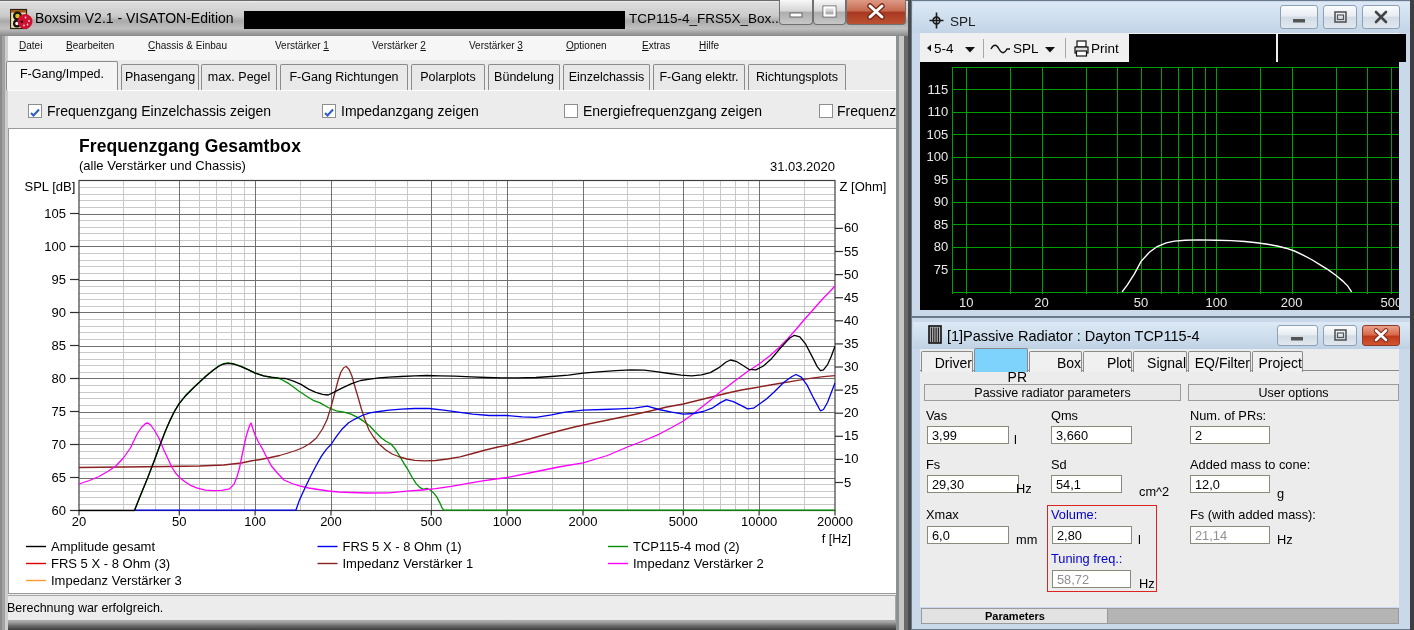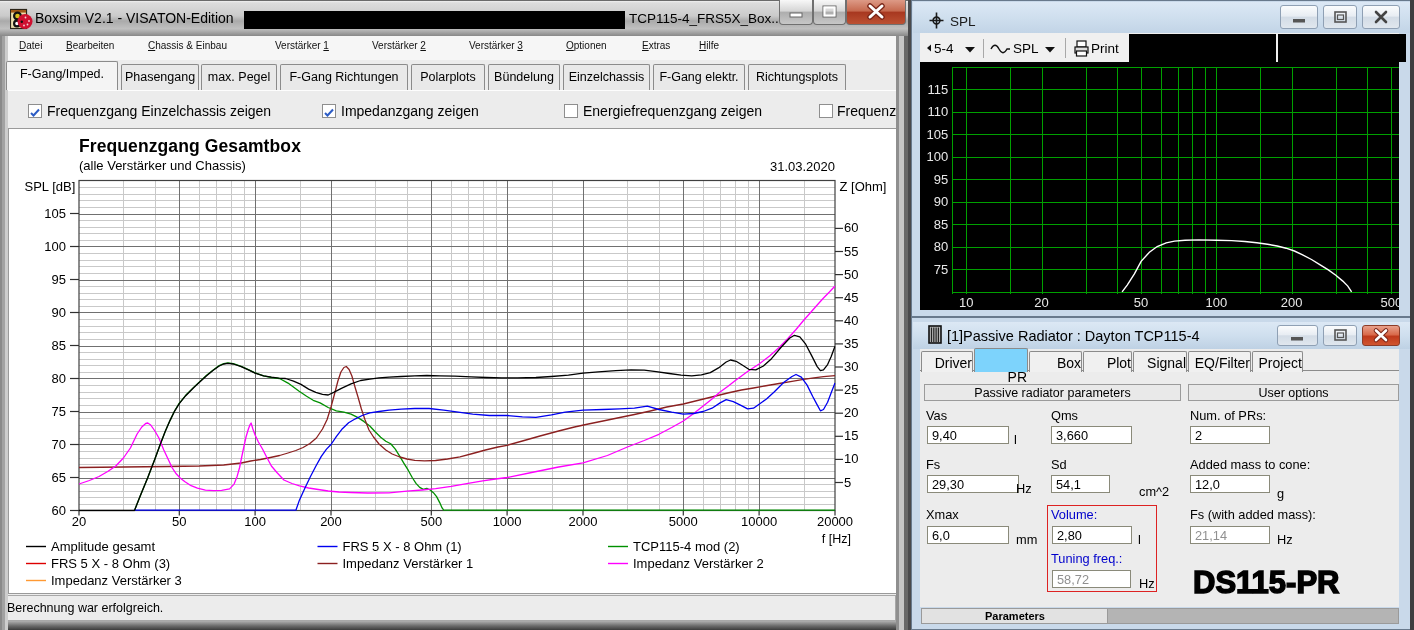--- a/index.html
+++ b/index.html
@@ -308,48 +308,47 @@
 <div class="prtab abs" style="left:1133px;top:351px;width:54px">Signal</div>
 <div class="prtab abs" style="left:1188px;top:351px;width:63px">EQ/Filter</div>
 <div class="prtab abs" style="left:1252px;top:351px;width:51px">Project</div>
 
 <div class="hbtn abs" style="left:924px;top:384px;width:257px">Passive radiator parameters</div>
 <div class="hbtn abs" style="left:1188px;top:384px;width:211px">User options</div>
 
 <div class="flabel" style="left:926px;top:408px">Vas</div>
 <div class="flabel" style="left:1051px;top:408px">Qms</div>
 <div class="flabel" style="left:1190px;top:408px">Num. of PRs:</div>
-<div class="fbox" style="left:927px;top:426px;width:82px">9,40</div>
+<div class="fbox" style="left:927px;top:426px;width:82px">3,99</div>
 <div class="fbox" style="left:1051px;top:426px;width:81px">3,660</div>
 <div class="fbox" style="left:1190px;top:426px;width:80px">2</div>
 <div class="funit" style="left:1014px;top:432px">l</div>
 
 <div class="flabel" style="left:926px;top:457px">Fs</div>
 <div class="flabel" style="left:1051px;top:457px">Sd</div>
 <div class="flabel" style="left:1190px;top:457px">Added mass to cone:</div>
 <div class="fbox" style="left:927px;top:475px;width:92px">29,30</div>
-<div class="fbox" style="left:1051px;top:475px;width:59px">54,1</div>
+<div class="fbox" style="left:1051px;top:475px;width:71px">54,1</div>
 <div class="fbox" style="left:1190px;top:475px;width:80px">12,0</div>
 <div class="funit" style="left:1016px;top:481px">Hz</div>
 <div class="funit" style="left:1139px;top:484px">cm^2</div>
 <div class="funit" style="left:1277px;top:486px">g</div>
 
 <div class="flabel" style="left:926px;top:507px">Xmax</div>
 <div class="flabel" style="left:1190px;top:507px">Fs (with added mass):</div>
 <div class="fbox" style="left:927px;top:526px;width:82px">6,0</div>
 <div class="fbox dis" style="left:1190px;top:526px;width:80px">21,14</div>
 <div class="funit" style="left:1016px;top:532px">mm</div>
 <div class="funit" style="left:1277px;top:532px">Hz</div>
 
 <div class="abs" style="left:1047px;top:505px;width:110px;height:87px;border:1px solid #dd2222"></div>
 <div class="flabel blue" style="left:1051px;top:507px">Volume:</div>
 <div class="fbox" style="left:1052px;top:526px;width:80px">2,80</div>
 <div class="funit" style="left:1138px;top:532px">l</div>
 <div class="flabel blue" style="left:1051px;top:551px">Tuning freq.:</div>
 <div class="fbox dis" style="left:1052px;top:570px;width:79px">58,72</div>
 <div class="funit" style="left:1139px;top:576px">Hz</div>
 
-<div class="abs" style="left:1193px;top:565px;width:210px;height:36px;font-size:31px;font-weight:bold;color:#000;-webkit-text-stroke:1.5px #000">DS115-PR</div>
 
 <div class="abs" id="prstatus1">Parameters</div>
 <div class="abs" id="prstatus2"></div>
 
 <div class="abs" style="left:1410px;top:0;width:4px;height:630px;background:#3e3e40"></div>
 </div>
 </body></html>

